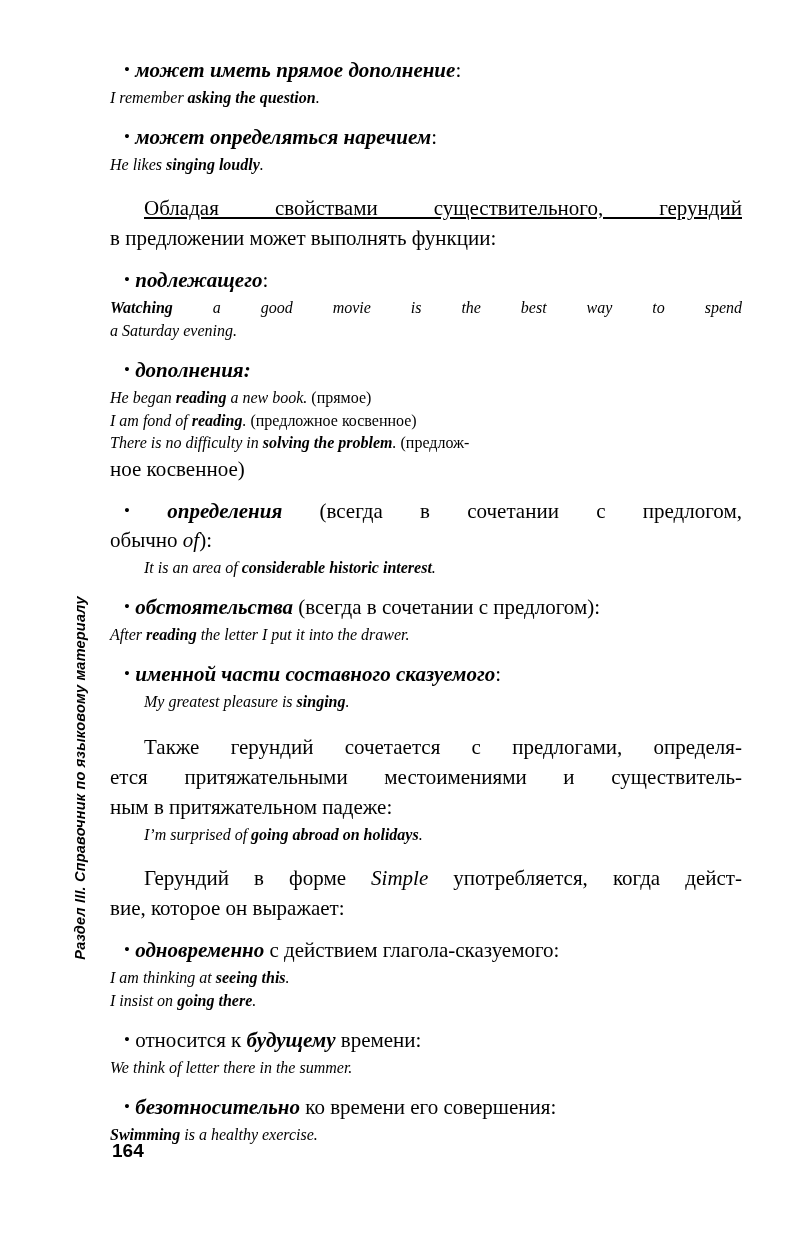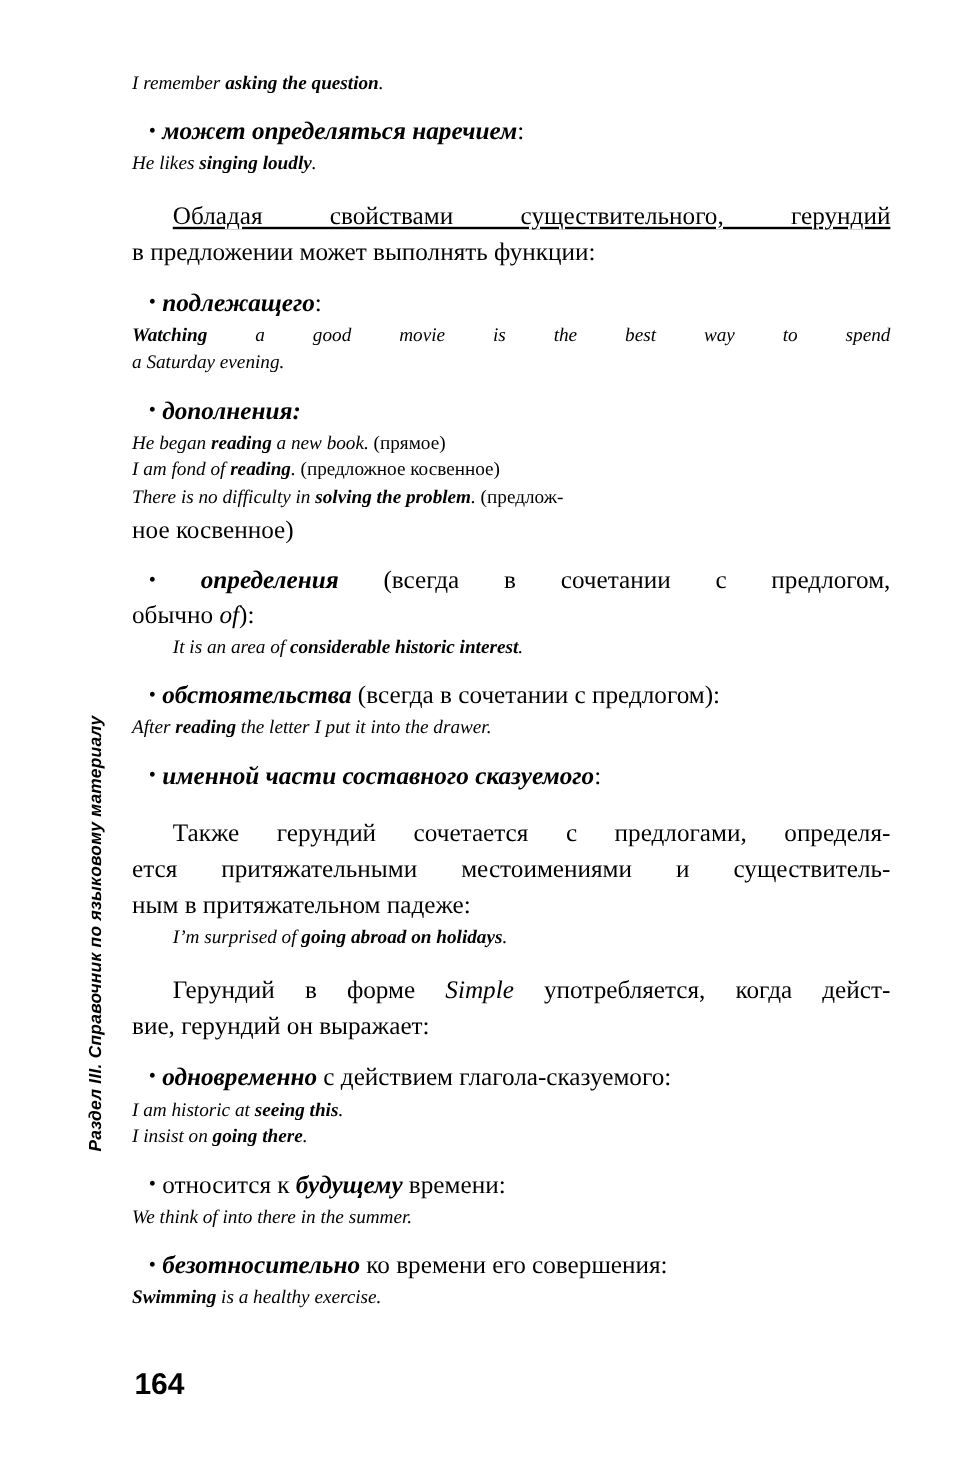--- a/index.html
+++ b/index.html
@@ -105,33 +105,37 @@
     text-align: justify;
     text-align-last: justify;
   }
 
   .page-number {
     position: absolute;
     left: 112px;
     top: 1140px;
     font-family: "Liberation Sans", sans-serif;
     font-weight: bold;
-    font-size: 25px;
+    font-size: 19px;
   }
 </style>
 </head>
 <body>
 
 <div class="page">
 
   <div class="side-title">Раздел III. Справочник по языковому материалу</div>
 
   <div class="content">
 
     <div class="bullet-block" style="margin-top:0;">
+      <p class="bullet-line">
+        <span class="dot">•</span>
+        <span class="ru-bold-italic">может иметь прямое дополнение</span><span>:</span>
+      </p>
       <p class="en-line">
         <span>I remember </span><b class="enb">asking the question</b><span>.</span>
       </p>
     </div>
 
     <div class="bullet-block">
       <p class="bullet-line">
         <span class="dot">•</span>
         <span class="ru-bold-italic">может определяться наречием</span><span>:</span>
       </p>
@@ -193,58 +197,61 @@
       </p>
       <p class="en-line">
         <span>After </span><b class="enb">reading</b><span> the letter I put it into the drawer.</span>
       </p>
     </div>
 
     <div class="bullet-block">
       <p class="bullet-line">
         <span class="dot">•</span>
         <span class="ru-bold-italic">именной части составного сказуемого</span><span>:</span>
+      </p>
+      <p class="en-line en-indent">
+        <span>My greatest pleasure is </span><b class="enb">singing</b><span>.</span>
       </p>
     </div>
 
     <div style="margin-top:20px;">
       <p class="para justify-stretch" style="margin-top:0;">Также герундий сочетается с предлогами, определя-</p>
       <p class="para justify-stretch" style="margin-top:0;text-indent:0;">ется притяжательными местоимениями и существитель-</p>
       <p class="para" style="margin-top:0;text-indent:0;">ным в притяжательном падеже:</p>
       <p class="en-line en-indent">
         <span>I’m surprised of </span><b class="enb">going abroad on holidays</b><span>.</span>
       </p>
     </div>
 
     <div style="margin-top:18px;">
       <p class="para justify-stretch" style="margin-top:16px;">
         <span>Герундий в форме </span><i>Simple</i><span> употребляется, когда дейст-</span>
       </p>
-      <p class="para" style="margin-top:0;text-indent:0;">вие, герундий он выражает:</p>
+      <p class="para" style="margin-top:0;text-indent:0;">вие, которое он выражает:</p>
     </div>
 
     <div class="bullet-block">
       <p class="bullet-line">
         <span class="dot">•</span>
         <span class="ru-bold-italic">одновременно</span><span> с действием глагола-сказуемого:</span>
       </p>
       <p class="en-line">
-        <span>I am historic at </span><b class="enb">seeing this</b><span>.</span>
+        <span>I am thinking at </span><b class="enb">seeing this</b><span>.</span>
       </p>
       <p class="en-line" style="margin-top:0;">
         <span>I insist on </span><b class="enb">going there</b><span>.</span>
       </p>
     </div>
 
     <div class="bullet-block">
       <p class="bullet-line">
         <span class="dot">•</span>
         <span>относится к </span><span class="ru-bold-italic">будущему</span><span> времени:</span>
       </p>
-      <p class="en-line">We think of into there in the summer.</p>
+      <p class="en-line">We think of letter there in the summer.</p>
     </div>
 
     <div class="bullet-block">
       <p class="bullet-line">
         <span class="dot">•</span>
         <span class="ru-bold-italic">безотносительно</span><span> ко времени его совершения:</span>
       </p>
       <p class="en-line">
         <b class="enb">Swimming</b><span> is a healthy exercise.</span>
       </p>

